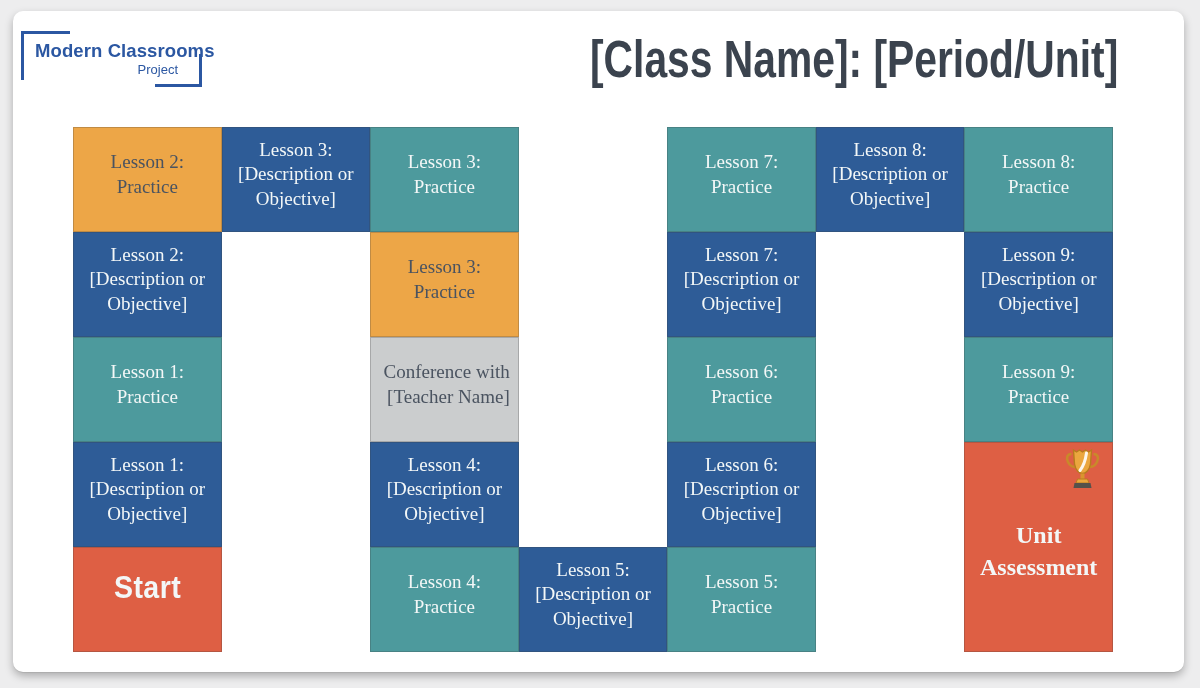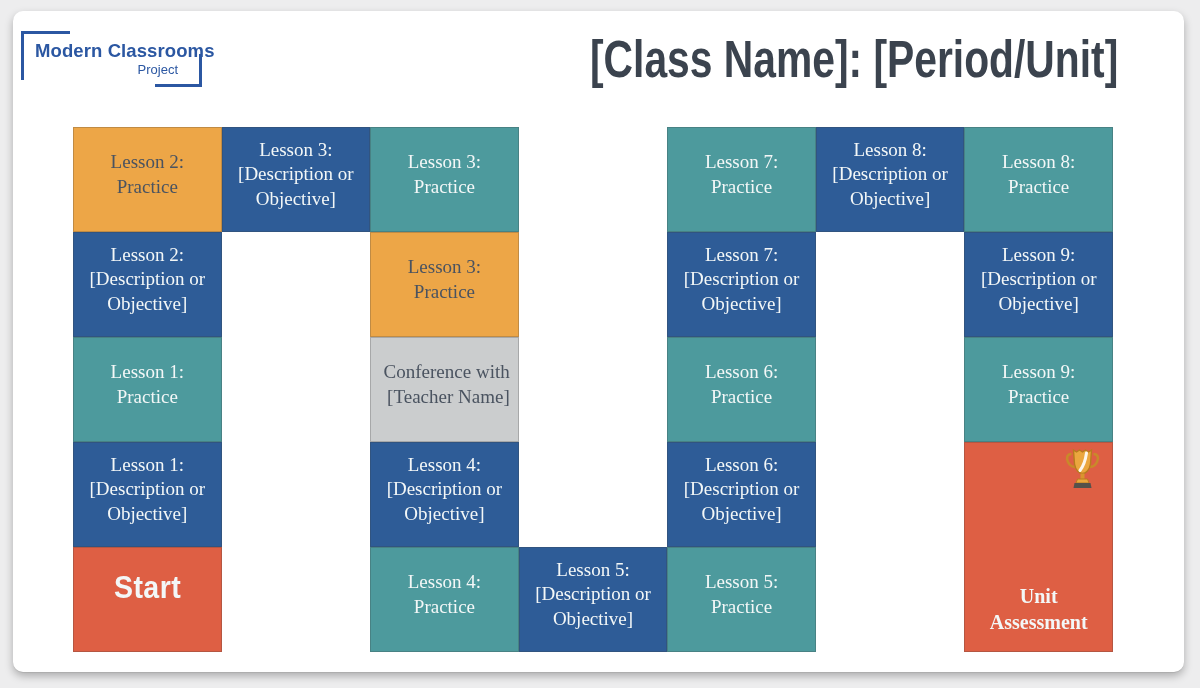--- a/index.html
+++ b/index.html
@@ -45,21 +45,21 @@
     border:1px solid rgba(60,60,60,.25);
     position:relative;
   }
   .cell-heading{margin:0;}
   .cell-body{margin:0;}
   .cell--start{padding-bottom:30px;}
   .cell--start .cell-body{
     font-family:"Liberation Sans","DejaVu Sans",sans-serif;font-weight:bold;
     font-size:31px;transform:scaleX(.92);letter-spacing:.5px;
   }
-  .cell--assessment{justify-content:flex-end;padding-top:25px;font-weight:bold;font-size:20px;line-height:1.3;}
+  .cell--assessment{justify-content:center;padding-top:25px;font-weight:bold;font-size:24px;line-height:1.3;}
   .trophy{position:absolute;top:4px;right:12px;width:35px;height:48px;}
 </style>
 </head>
 <body style="background: rgb(237, 237, 238);">
 
 <div class="page">
   <div class="card" style="background: rgb(255, 255, 255);">
 
     <div class="logo" style="color: rgb(43, 87, 162);">
       <div class="bracket bracket-tl"></div>

